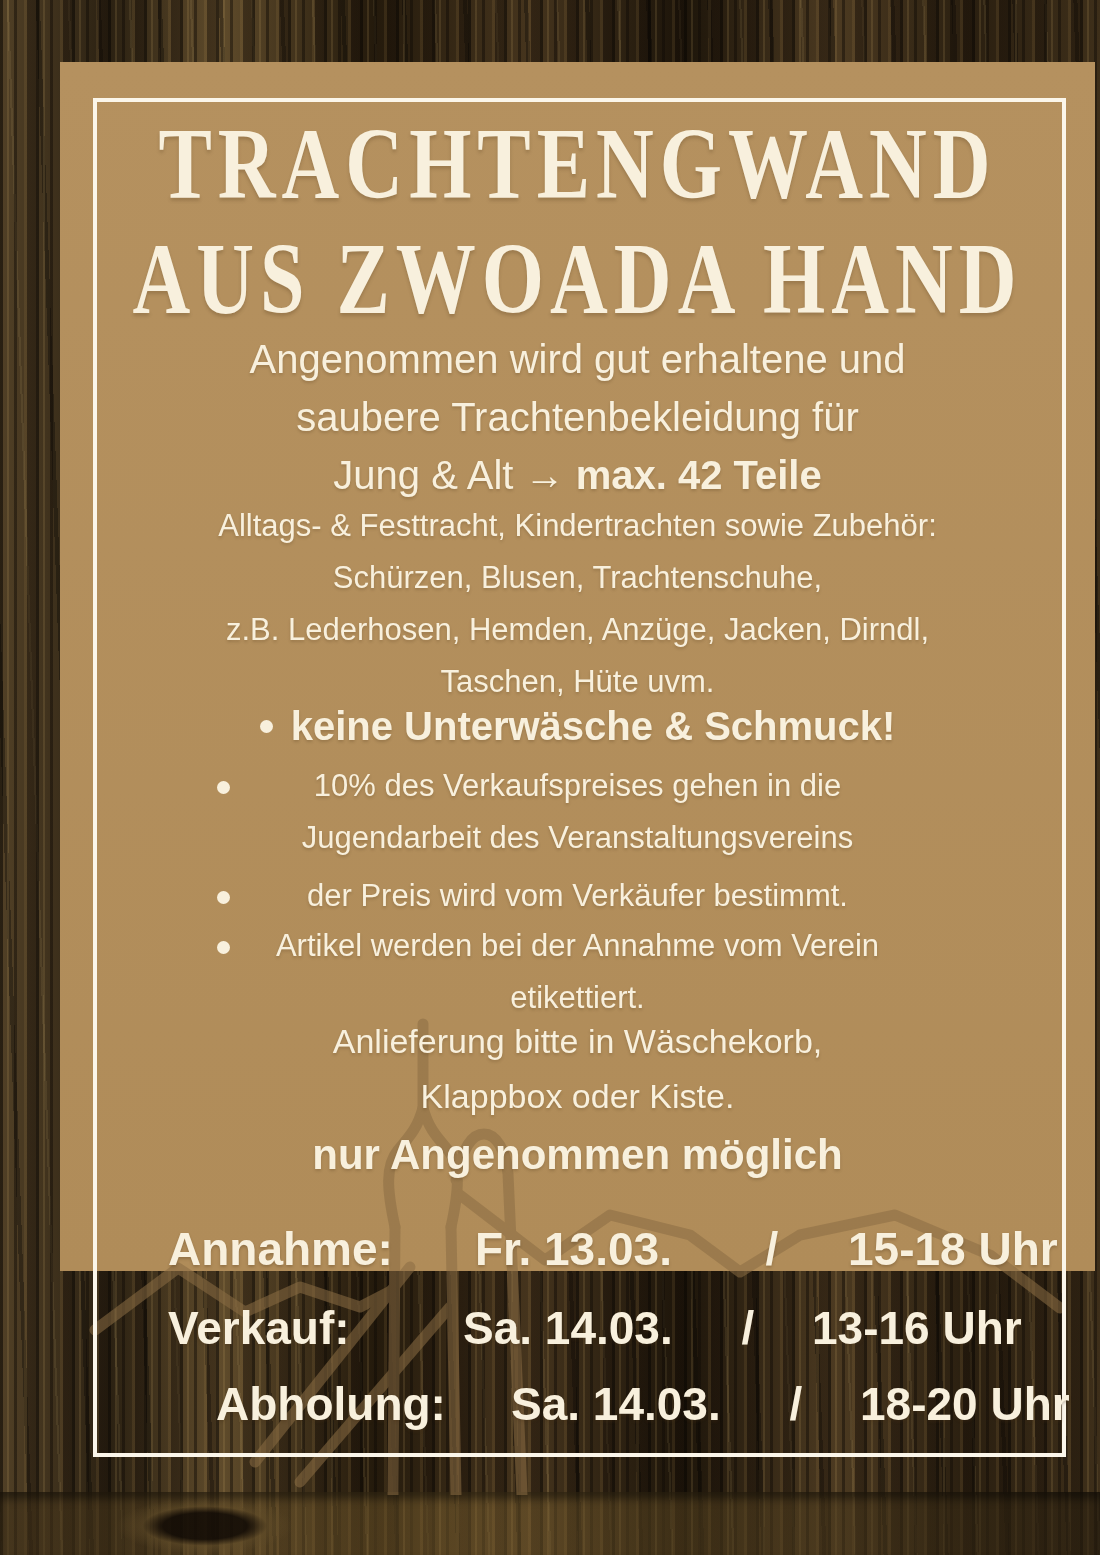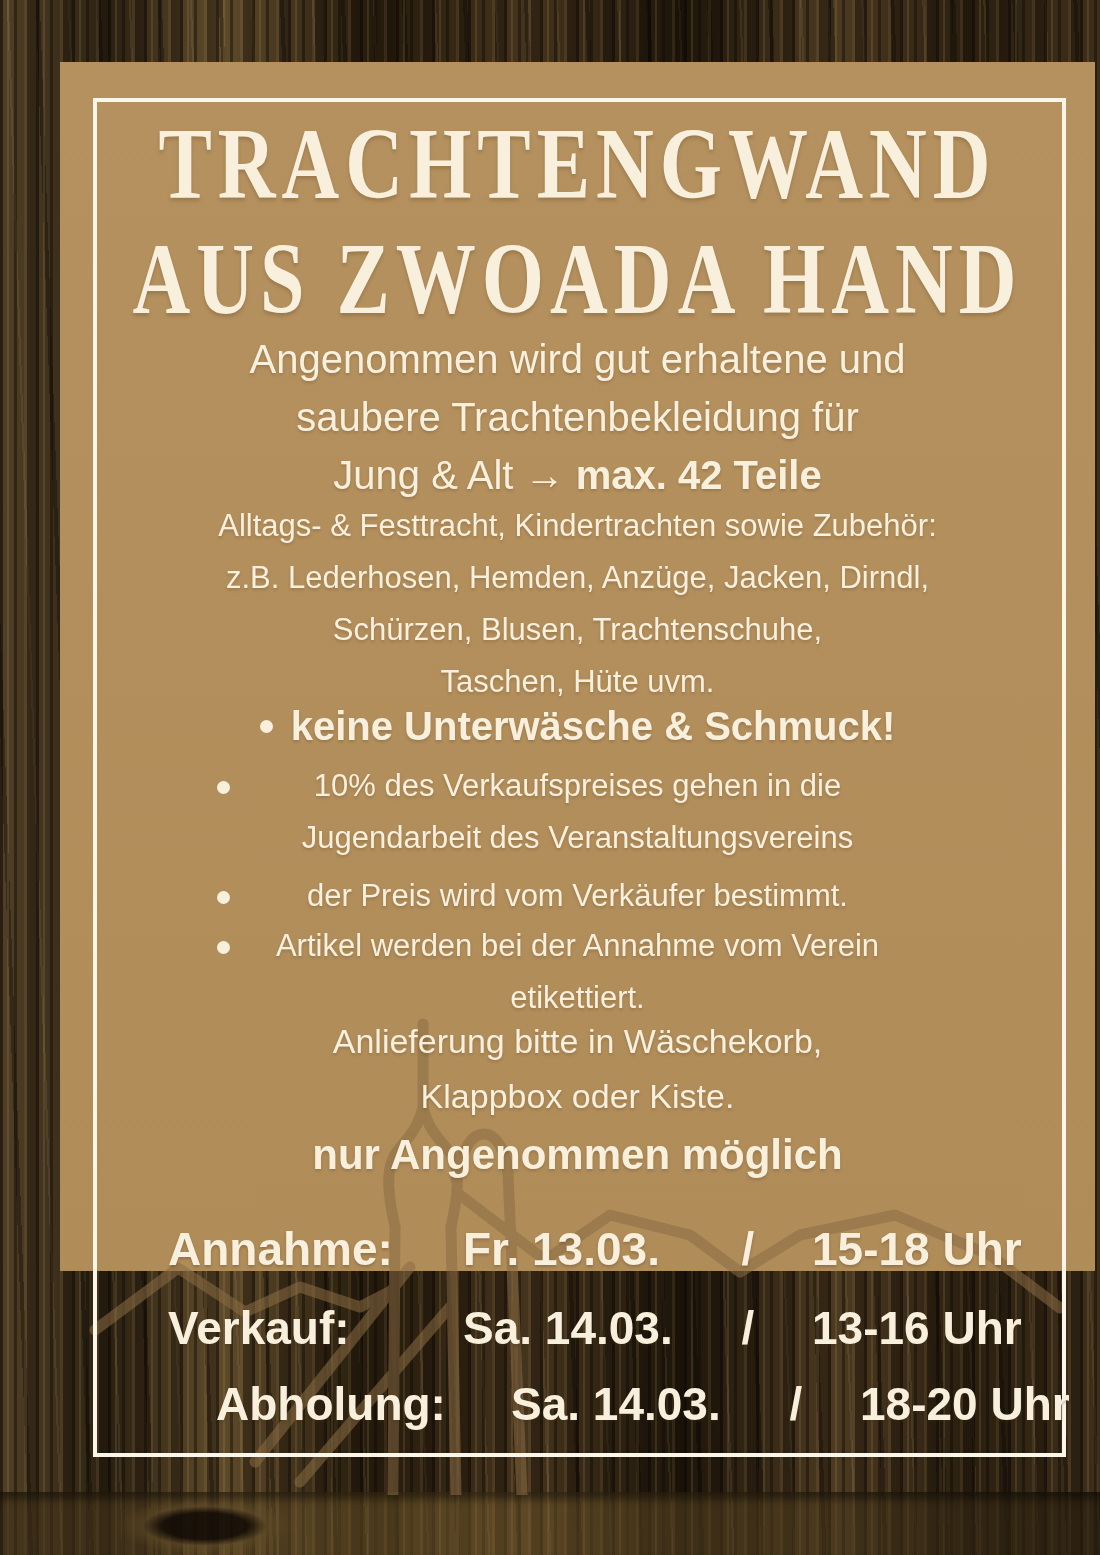--- a/index.html
+++ b/index.html
@@ -88,21 +88,21 @@
     position:absolute;left:108px;right:20px;height:64px;
     display:grid;grid-template-columns:295px 255px 60px 1fr;
     align-items:center;
     color:var(--text,#f8f0dd);font-size:46px;font-weight:700;
     text-shadow:0 2px 3px rgba(70,45,20,.28);
   }
   .sched .c-label{text-align:left;}
   .sched .c-date{text-align:left;}
   .sched .c-slash{text-align:center;}
   .sched .c-time{text-align:left;padding-left:34px;}
-  .s1{top:1155px;} .s2{top:1234px;} .s3{top:1310px;margin-left:48px;}
+  .s1{top:1155px;gap:12px;} .s2{top:1234px;} .s3{top:1310px;margin-left:48px;}
 </style>
 </head>
 <body>
 
 <div class="stage">
   <div class="wood"></div>
   <div class="wood-bottom"></div>
 
   <div class="card">
 
@@ -127,22 +127,22 @@
     </h1>
 
     <p class="blk intro">
       <span class="ln">Angenommen wird gut erhaltene und</span>
       <span class="ln">saubere Trachtenbekleidung für</span>
       <span class="ln"><span>Jung &amp; Alt →</span> <strong>max. 42 Teile</strong></span>
     </p>
 
     <p class="blk items">
       <span class="ln">Alltags- &amp; Festtracht, Kindertrachten sowie Zubehör:</span>
+      <span class="ln">Schürzen, Blusen, Trachtenschuhe,</span>
       <span class="ln">z.B. Lederhosen, Hemden, Anzüge, Jacken, Dirndl,</span>
-      <span class="ln">Schürzen, Blusen, Trachtenschuhe,</span>
       <span class="ln">Taschen, Hüte uvm.</span>
     </p>
 
     <div class="blk bullet-center">
       <span class="row">
           <span class="dot"></span>
           <strong>keine Unterwäsche &amp; Schmuck!</strong>
         </span>
     </div>
 

